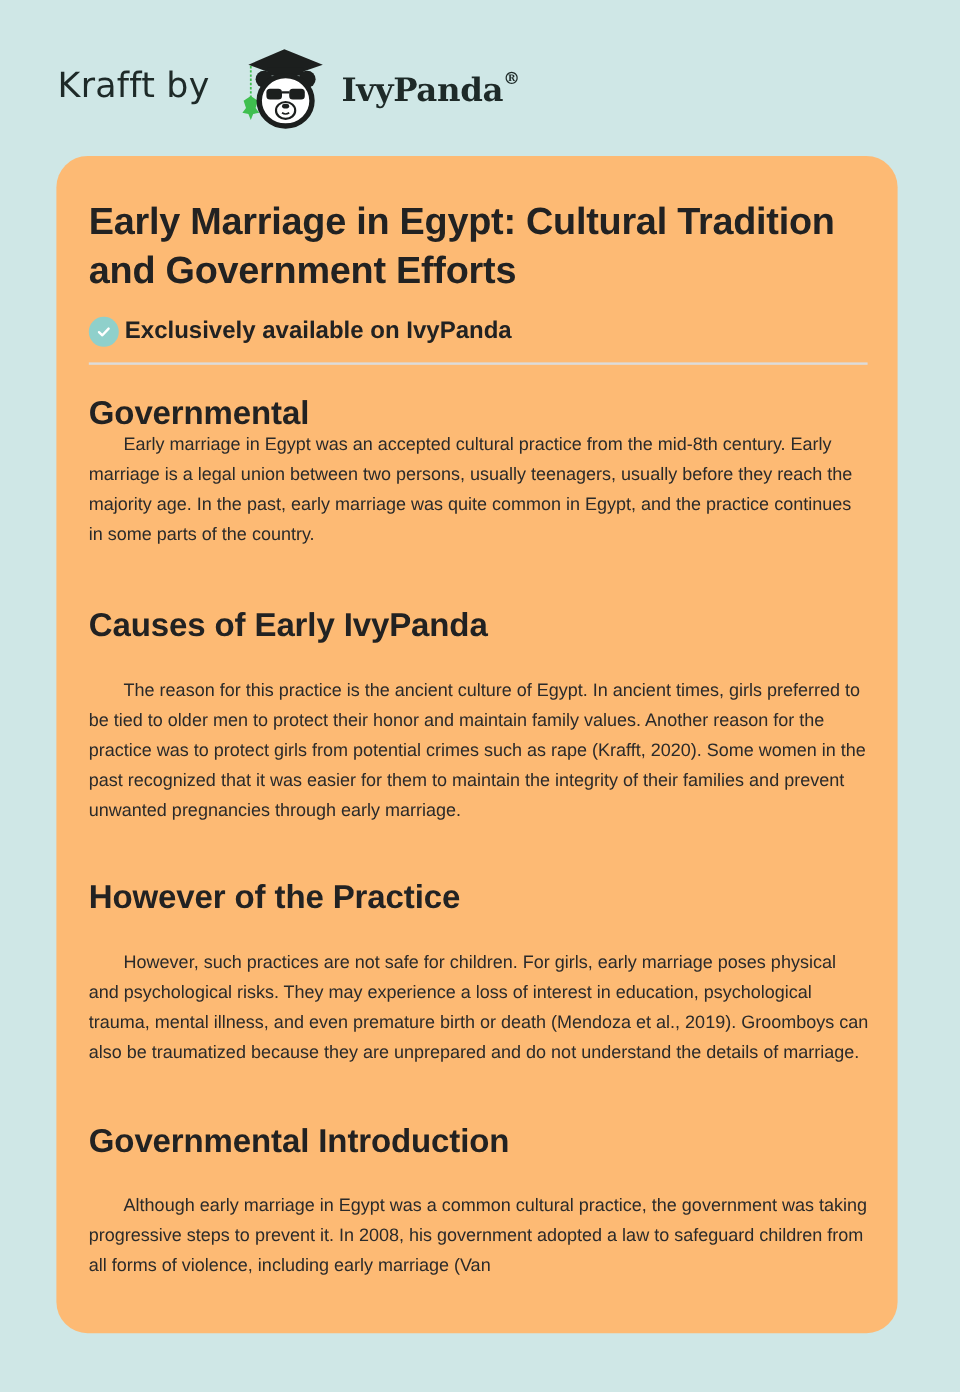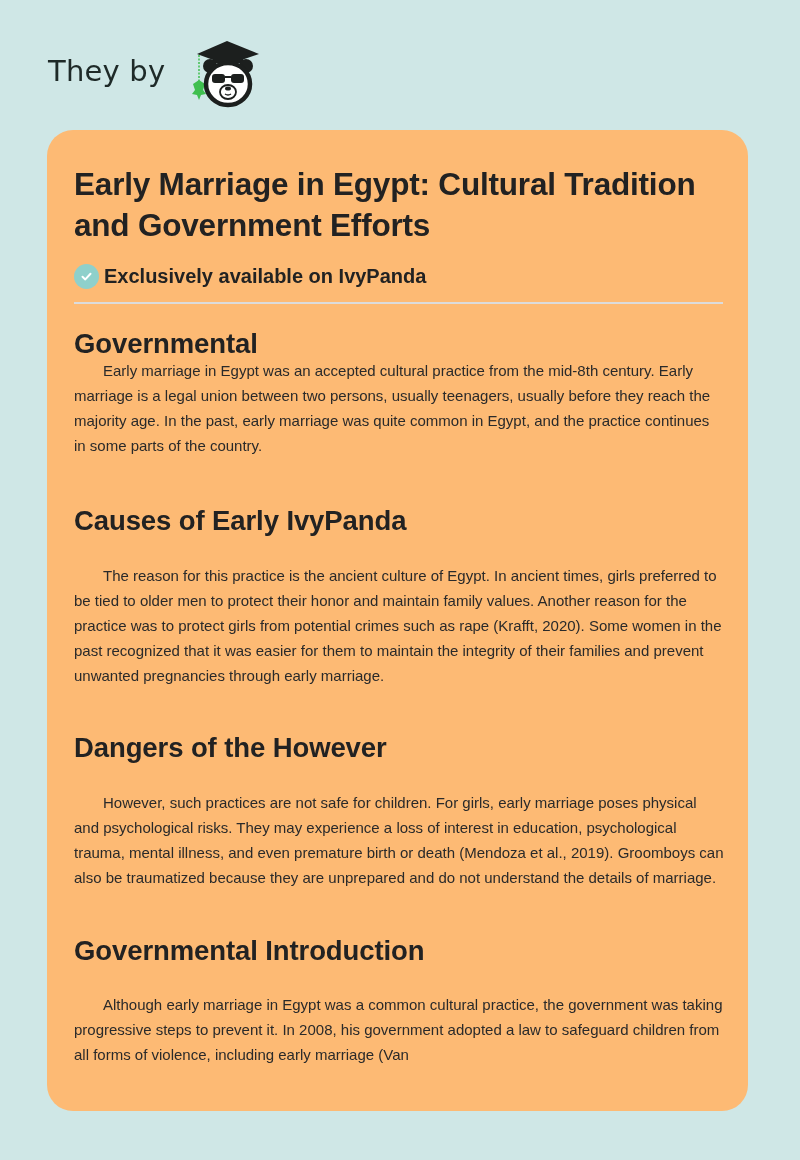--- a/index.html
+++ b/index.html
@@ -123,21 +123,21 @@
       font-size: 15px;
       line-height: 25.1px;
       color: #2a2a2a;
       text-indent: 29px;
     }
   </style>
 </head>
 <body>
 
 <header class="brand">
-  <span class="brand-essay">They by</span>
+  <span class="brand-essay">Krafft by</span>
   <svg class="brand-logo" viewBox="0 0 86 74">
 
     <polygon points="14,18 44,5 76,18 44,29" fill="#1c1f1e"></polygon>
     <rect x="30" y="20" width="30" height="7" fill="#1c1f1e"></rect>
 
     <line x1="16" y1="19" x2="16" y2="46" stroke="#3fbf4f" stroke-width="1.5" stroke-dasharray="2,1.5"></line>
 
     <path d="M16,44 l-6,4 l2,6 l-3,4 l5,1 l2,5 l2,-5 l5,-1 l-3,-4 l2,-6 z" fill="#3fbf4f"></path>
 
     <circle cx="27" cy="30" r="7" fill="#1c1f1e"></circle>
@@ -146,20 +146,21 @@
     <ellipse cx="45" cy="48" rx="22" ry="21" fill="#ffffff" stroke="#1c1f1e" stroke-width="4.5"></ellipse>
 
     <rect x="29" y="38" width="13" height="9" rx="3" fill="#1c1f1e"></rect>
     <rect x="48" y="38" width="13" height="9" rx="3" fill="#1c1f1e"></rect>
     <line x1="42" y1="41" x2="48" y2="41" stroke="#1c1f1e" stroke-width="2"></line>
 
     <ellipse cx="45" cy="56" rx="8" ry="7" fill="#ffffff" stroke="#1c1f1e" stroke-width="1.8"></ellipse>
     <ellipse cx="45" cy="52.5" rx="3" ry="2" fill="#1c1f1e"></ellipse>
     <path d="M42,58 q3,2 6,0" stroke="#1c1f1e" stroke-width="1.4" fill="none"></path>
   </svg>
+  <span class="brand-name"><span>IvyPanda</span><sup>®</sup></span>
 </header>
 
 <main class="card">
   <div class="card-inner">
     <h1 class="title">Early Marriage in Egypt: Cultural Tradition and Government Efforts</h1>
 
     <div class="badge">
       <span class="badge-icon">
         <svg width="13" height="13" viewBox="0 0 13 13">
           <path d="M2.5,6.8 L5.3,9.4 L10.5,3.8" stroke="#ffffff" stroke-width="2" fill="none" stroke-linecap="round" stroke-linejoin="round"></path>
@@ -169,19 +170,19 @@
     </div>
 
     <div class="divider"></div>
 
     <h2 class="section-heading" style="top:198px;">Governmental</h2>
     <p class="paragraph" style="top:228px;">Early marriage in Egypt was an accepted cultural practice from the mid-8th century. Early marriage is a legal union between two persons, usually teenagers, usually before they reach the majority age. In the past, early marriage was quite common in Egypt, and the practice continues in some parts of the country.</p>
 
     <h2 class="section-heading" style="top:375px;">Causes of Early IvyPanda</h2>
     <p class="paragraph" style="top:433px;">The reason for this practice is the ancient culture of Egypt. In ancient times, girls preferred to be tied to older men to protect their honor and maintain family values. Another reason for the practice was to protect girls from potential crimes such as rape (Krafft, 2020). Some women in the past recognized that it was easier for them to maintain the integrity of their families and prevent unwanted pregnancies through early marriage.</p>
 
-    <h2 class="section-heading" style="top:602px;">Dangers of the However</h2>
+    <h2 class="section-heading" style="top:602px;">However of the Practice</h2>
     <p class="paragraph" style="top:660px;">However, such practices are not safe for children. For girls, early marriage poses physical and psychological risks. They may experience a loss of interest in education, psychological trauma, mental illness, and even premature birth or death (Mendoza et al., 2019). Groomboys can also be traumatized because they are unprepared and do not understand the details of marriage.</p>
 
     <h2 class="section-heading" style="top:805px;">Governmental Introduction</h2>
     <p class="paragraph" style="top:862px;">Although early marriage in Egypt was a common cultural practice, the government was taking progressive steps to prevent it. In 2008, his government adopted a law to safeguard children from all forms of violence, including early marriage (Van</p>
   </div>
 </main>
 
 </body></html>

